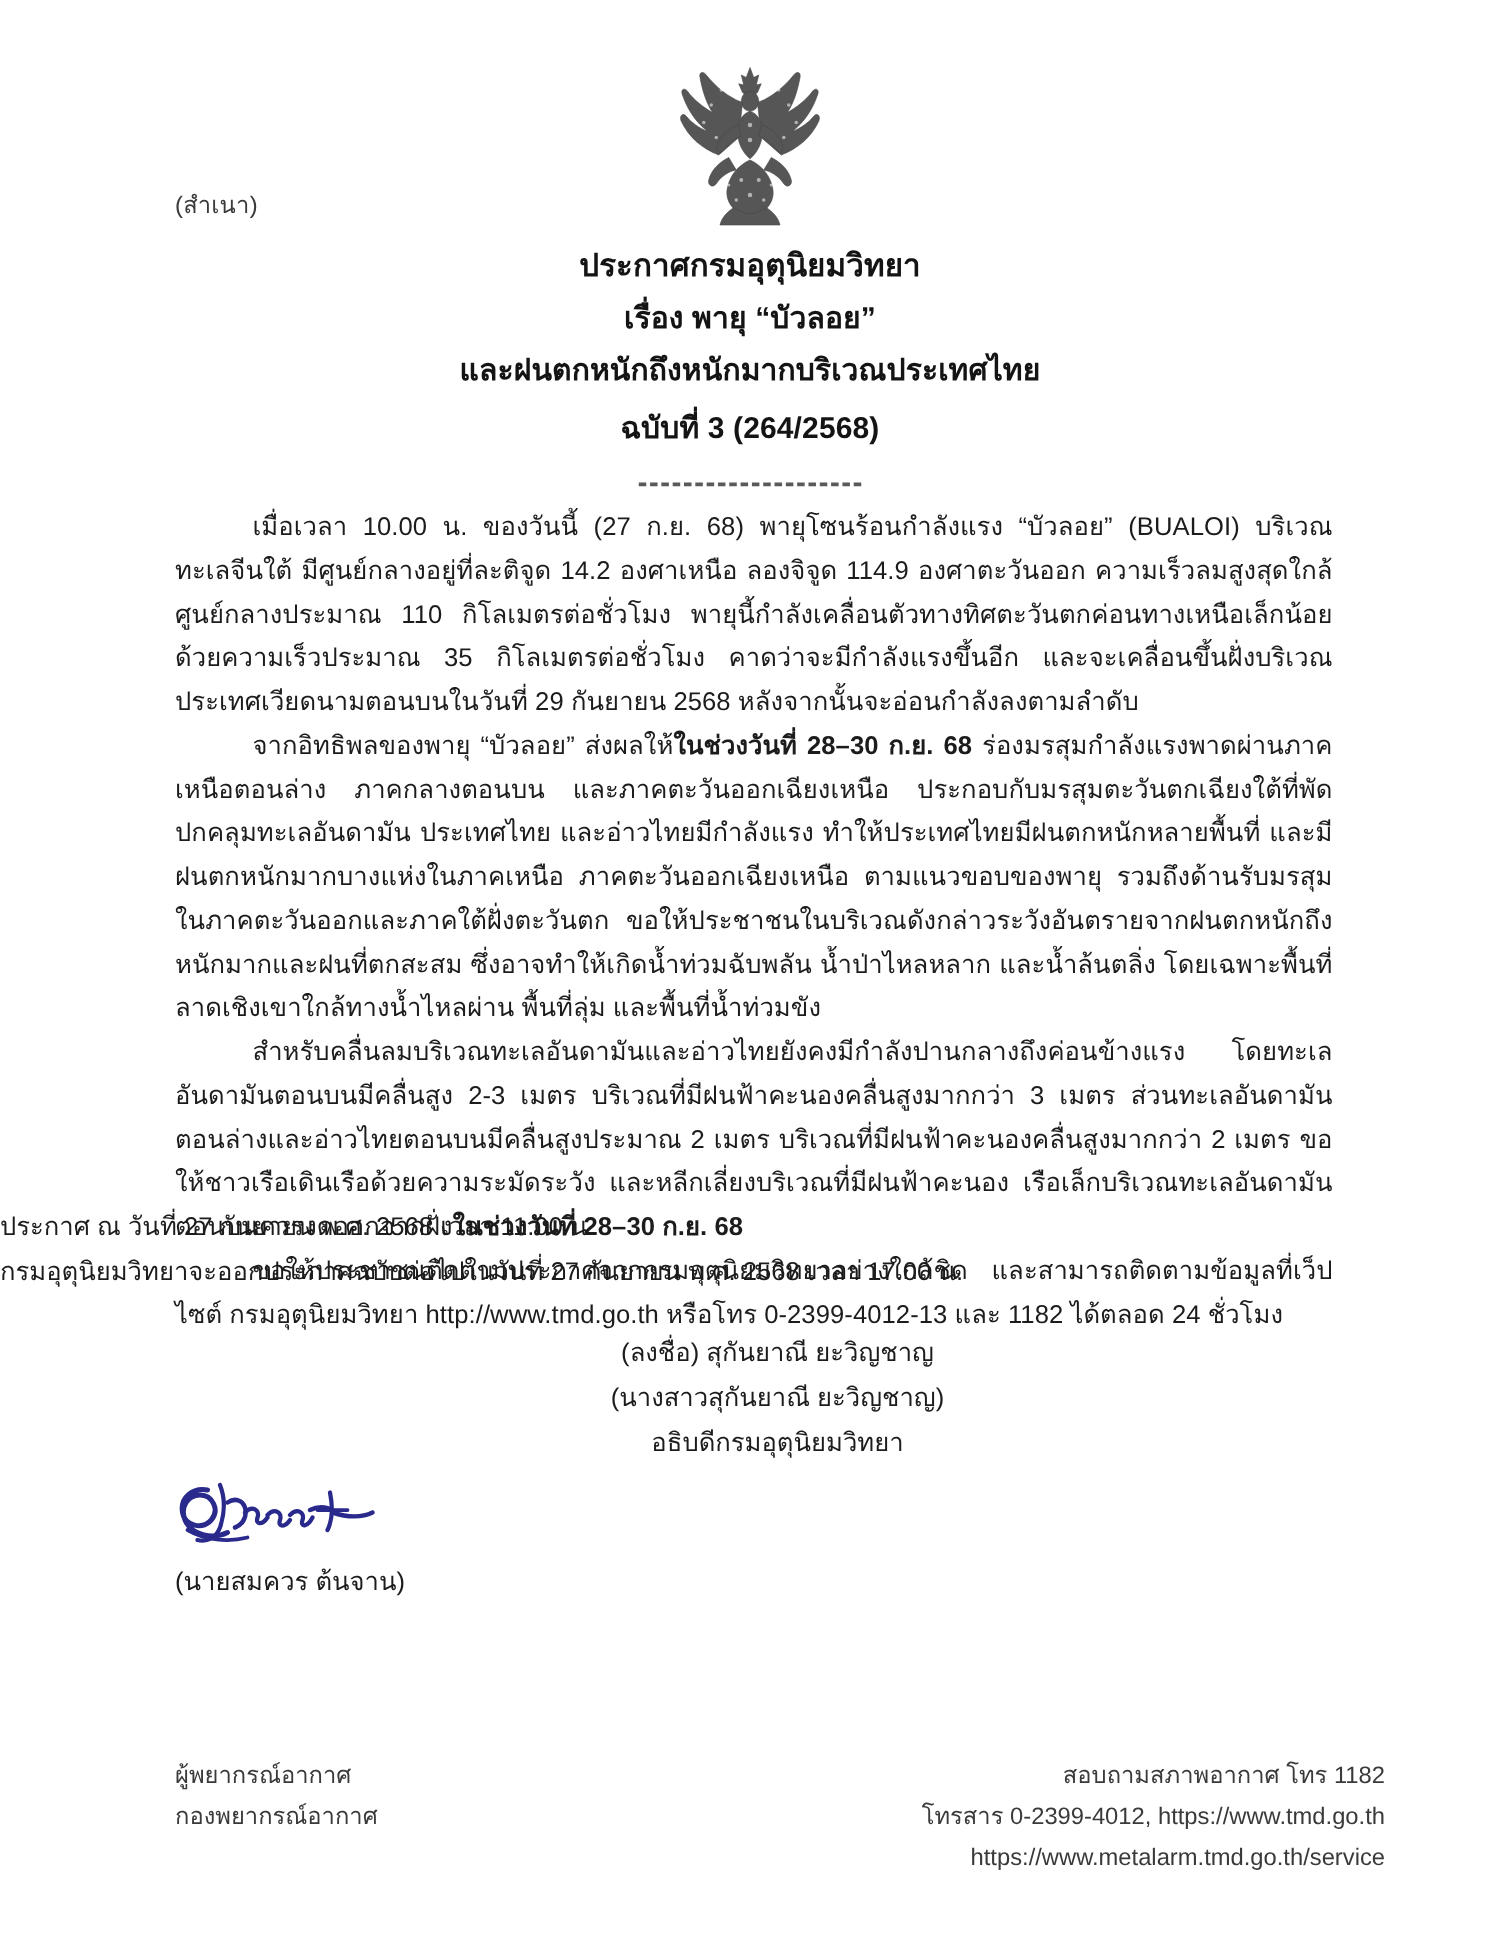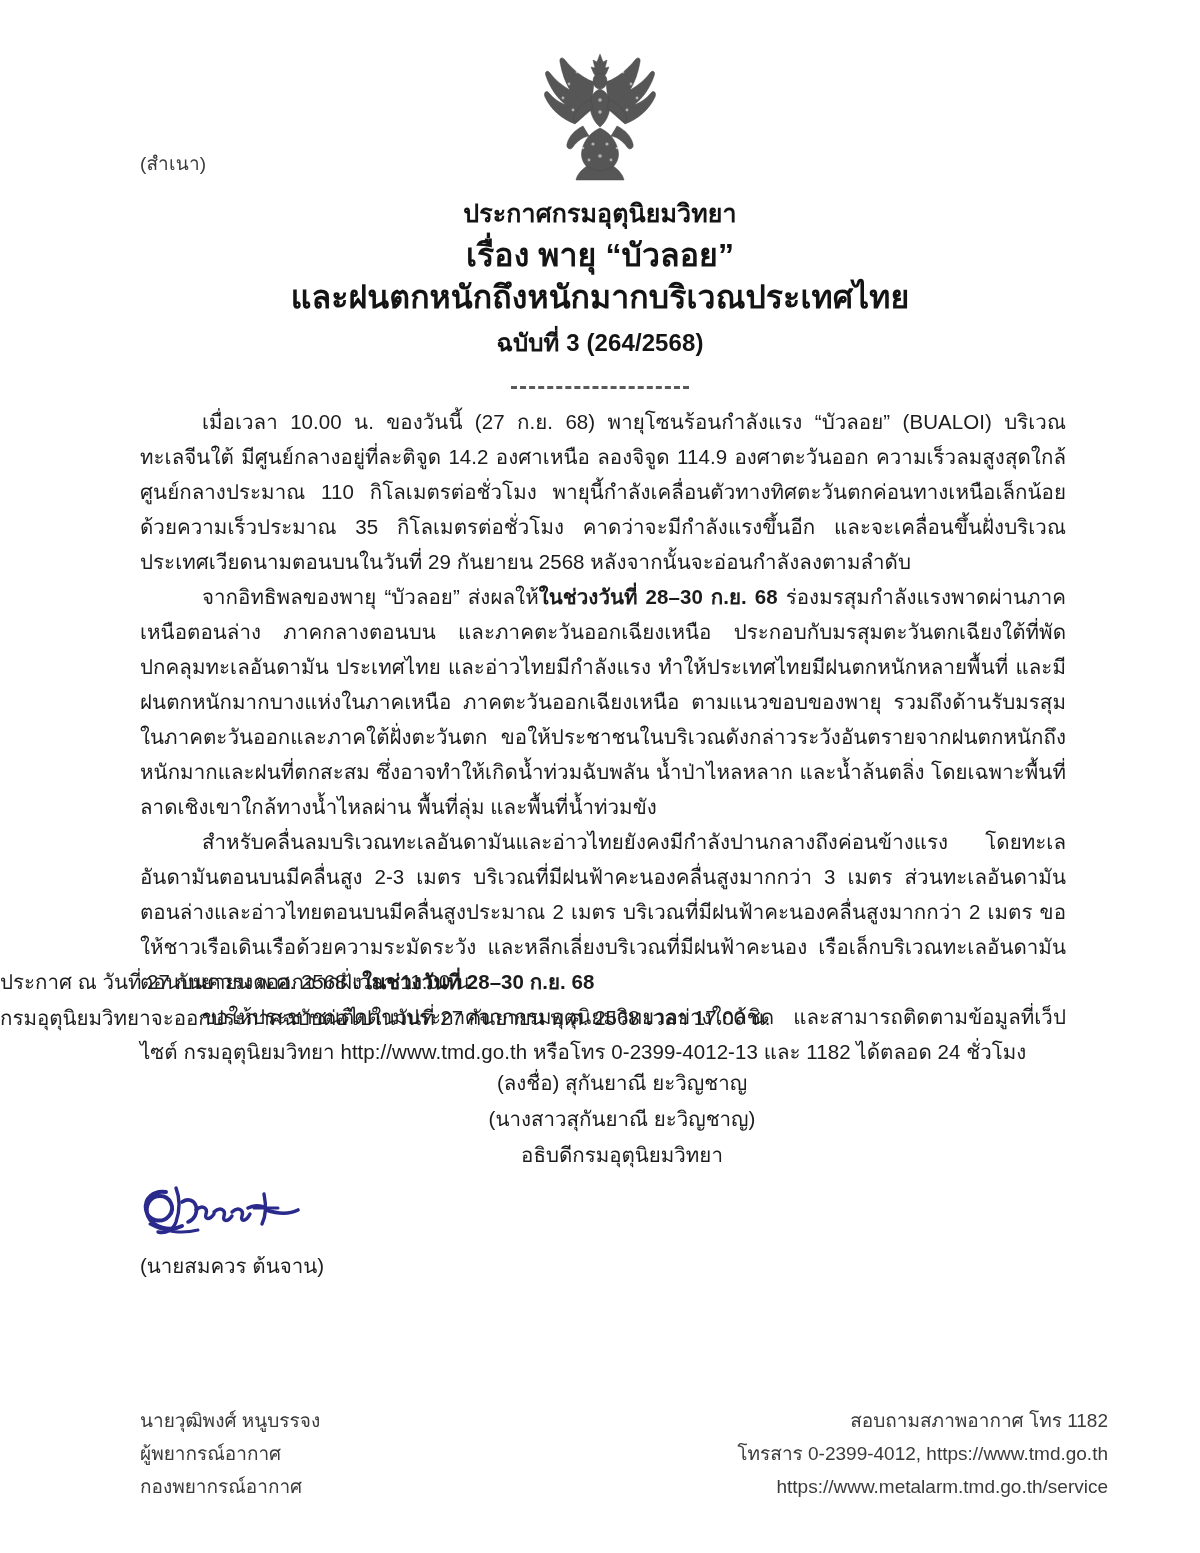--- a/index.html
+++ b/index.html
@@ -57,21 +57,21 @@
     width: 1200px;
     text-align: center;
   }
   .title-line {
     font-size: 25px;
     line-height: 42px;
     color: #141414;
     font-weight: 600;
     letter-spacing: .1px;
   }
-  .title-line.sub { font-size: 32px; }
+  .title-line.sub { font-size: 24px; }
   .title-line.issue { font-size: 24px; margin-top: 4px; }
 
   .rule {
     width: 178px;
     height: 0;
     margin: 22px auto 0 auto;
     border-top: 3px dashed #5a5a5a;
   }
 
   
@@ -262,21 +262,20 @@
           <path d="M118 28 L142 28" stroke-width="3"></path>
           <path d="M130 30 C142 34 154 34 162 30" stroke-width="3.6"></path>
           <path d="M14 44 C28 52 46 54 62 50" stroke-width="3"></path>
         </g>
       </svg>
     </div>
     <div class="cert-line">(นายสมควร ต้นจาน)</div>
   </div>
 
   <div class="footer-left">
-    <div class="footer-line">นายวุฒิพงศ์ หนูบรรจง</div>
     <div class="footer-line">ผู้พยากรณ์อากาศ</div>
     <div class="footer-line">กองพยากรณ์อากาศ</div>
   </div>
 
   <div class="footer-right">
     <div class="footer-line">สอบถามสภาพอากาศ โทร 1182</div>
     <div class="footer-line">โทรสาร 0-2399-4012, https://www.tmd.go.th</div>
     <div class="footer-line">https://www.metalarm.tmd.go.th/service</div>
   </div>
 

